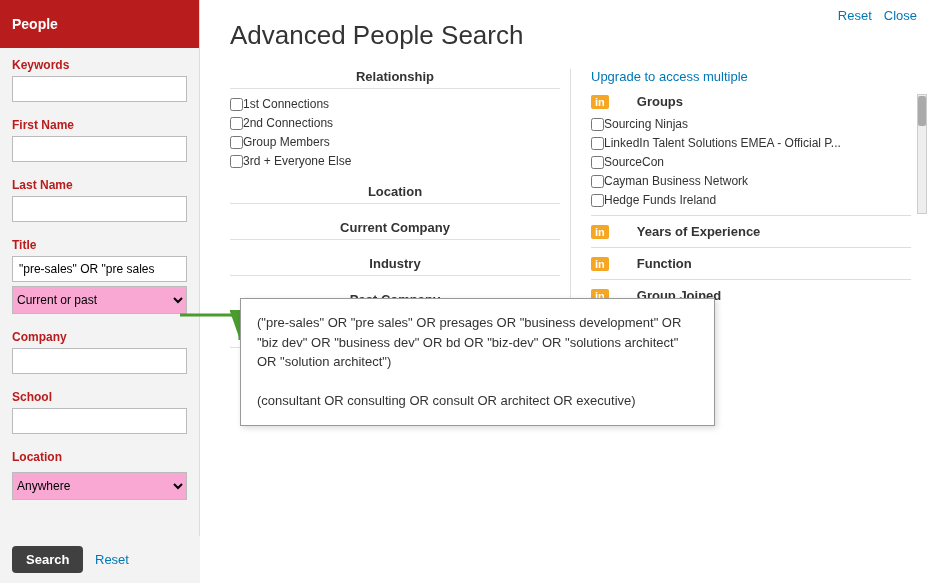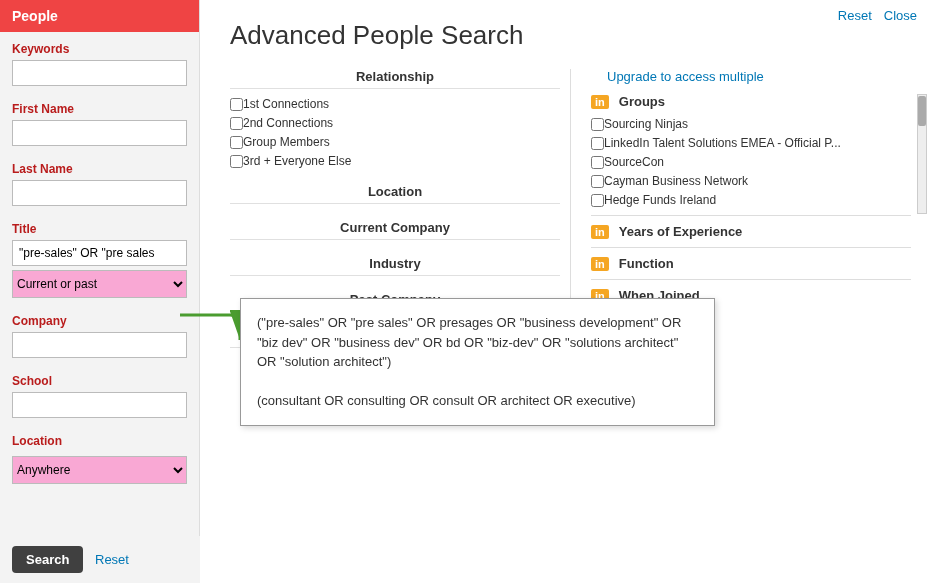--- a/index.html
+++ b/index.html
@@ -34,25 +34,25 @@
       position: absolute;
       top: 0; left: 0;
       width: 200px;
       height: 583px;
       background: #f3f3f3;
       border-right: 1px solid #ddd;
       padding: 0;
     }
 
     #sidebar-title {
-      background: #ef4444;
+      background: #b91c1c;
       color: #fff;
       font-weight: bold;
       font-size: 14px;
-      padding: 8px 12px;
+      padding: 16px 12px;
       display: flex;
       align-items: flex-start;
       gap: 6px;
     }
 
     .sidebar-section {
       padding: 10px 12px 6px 12px;
     }
 
     .sidebar-label {
@@ -174,21 +174,20 @@
       width: 13px;
       height: 13px;
     }
 
     
     .upgrade-bar {
       color: #0077b5;
       font-size: 13px;
       margin-bottom: 10px;
       font-weight: normal;
-      margin-left: 16px;
     }
 
     .in-badge {
       display: inline-block;
       background: #f5a623;
       color: #fff;
       font-weight: bold;
       font-size: 11px;
       padding: 1px 4px;
       border-radius: 2px;
@@ -230,21 +229,21 @@
 
     .divider-line {
       border: none;
       border-top: 1px solid #ddd;
       margin: 8px 0;
     }
 
     .premium-row {
       display: flex;
       align-items: center;
-      gap: 6px;
+      gap: 24px;
       margin-bottom: 8px;
       font-size: 13px;
       font-weight: bold;
       color: #333;
     }
 
     
     #tooltip {
       position: absolute;
       top: 298px;
@@ -451,21 +450,21 @@
 
       <div class="premium-row">
         <span class="in-badge">in</span>
         <span>Function</span>
       </div>
 
       <hr class="divider-line">
 
       <div class="premium-row">
         <span class="in-badge">in</span>
-        <span>When Joined</span>
+        <span>Group Joined</span>
       </div>
     </div>
   </div>
 </div>
 
 <div id="arrow-container">
   <svg class="green-arrow" viewBox="0 0 80 40" xmlns="http://www.w3.org/2000/svg">
     <path d="M 10 5 L 60 5 Q 70 5 70 15 L 70 30" stroke="#4a9c2f" stroke-width="3" fill="none" marker-end="url(#arrowhead)"></path>
     <defs>
       <marker id="arrowhead" markerWidth="10" markerHeight="7" refX="10" refY="3.5" orient="auto">

